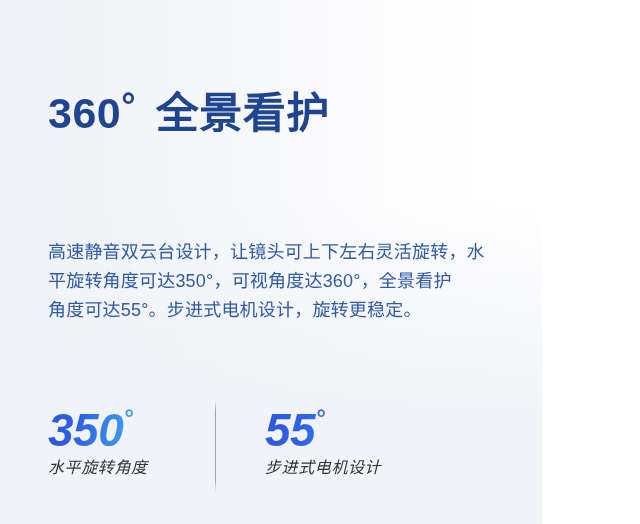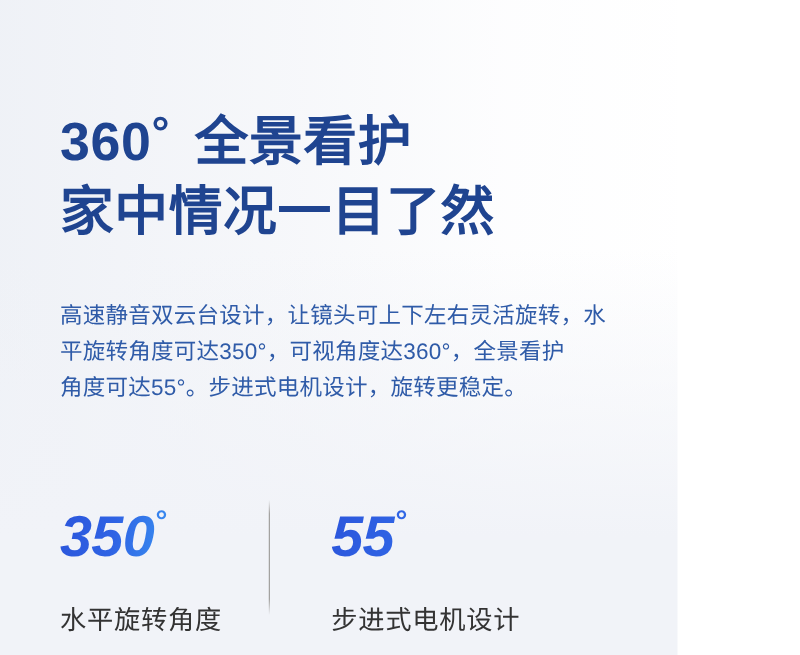--- a/index.html
+++ b/index.html
@@ -108,27 +108,28 @@
     font-style: italic;
     -webkit-text-fill-color: transparent;
   }
   .stat-value .deg-s {
     font-size: 24px;
     vertical-align: 20px;
     font-weight: 700;
   }
   .stat-label {
     display: block;
-    margin-top: 31px;
-    font-size: 21px;
+    margin-top: 1px;
+    font-size: 16px;
     line-height: 22px;
     font-weight: 400;
     letter-spacing: 0.6px;
     color: #333333;
     white-space: nowrap;
+    font-style: italic;
   }
 
   .stat-divider {
     position: absolute;
     left: 215px;
     top: 8px;
     width: 1px;
     height: 92px;
     background: linear-gradient(to bottom,
       rgba(160,160,160,0) 0%,
@@ -137,21 +138,20 @@
       rgba(160,160,160,0) 100%);
   }
 </style>
 </head>
 <body>
 
 <div id="page">
 
   <div class="headline">
     <span class="headline-line"><span>360</span><span class="deg-h">°</span><span class="gap"></span><span>全景看护</span></span>
-    <span class="headline-line">家中情况一目了然</span>
   </div>
 
   <div class="body-copy">
     <span class="body-line">高速静音双云台设计，让镜头可上下左右灵活旋转，水</span>
     <span class="body-line">平旋转角度可达350°，可视角度达360°，全景看护</span>
     <span class="body-line">角度可达55°。步进式电机设计，旋转更稳定。</span>
   </div>
 
   <div class="stats">
 

